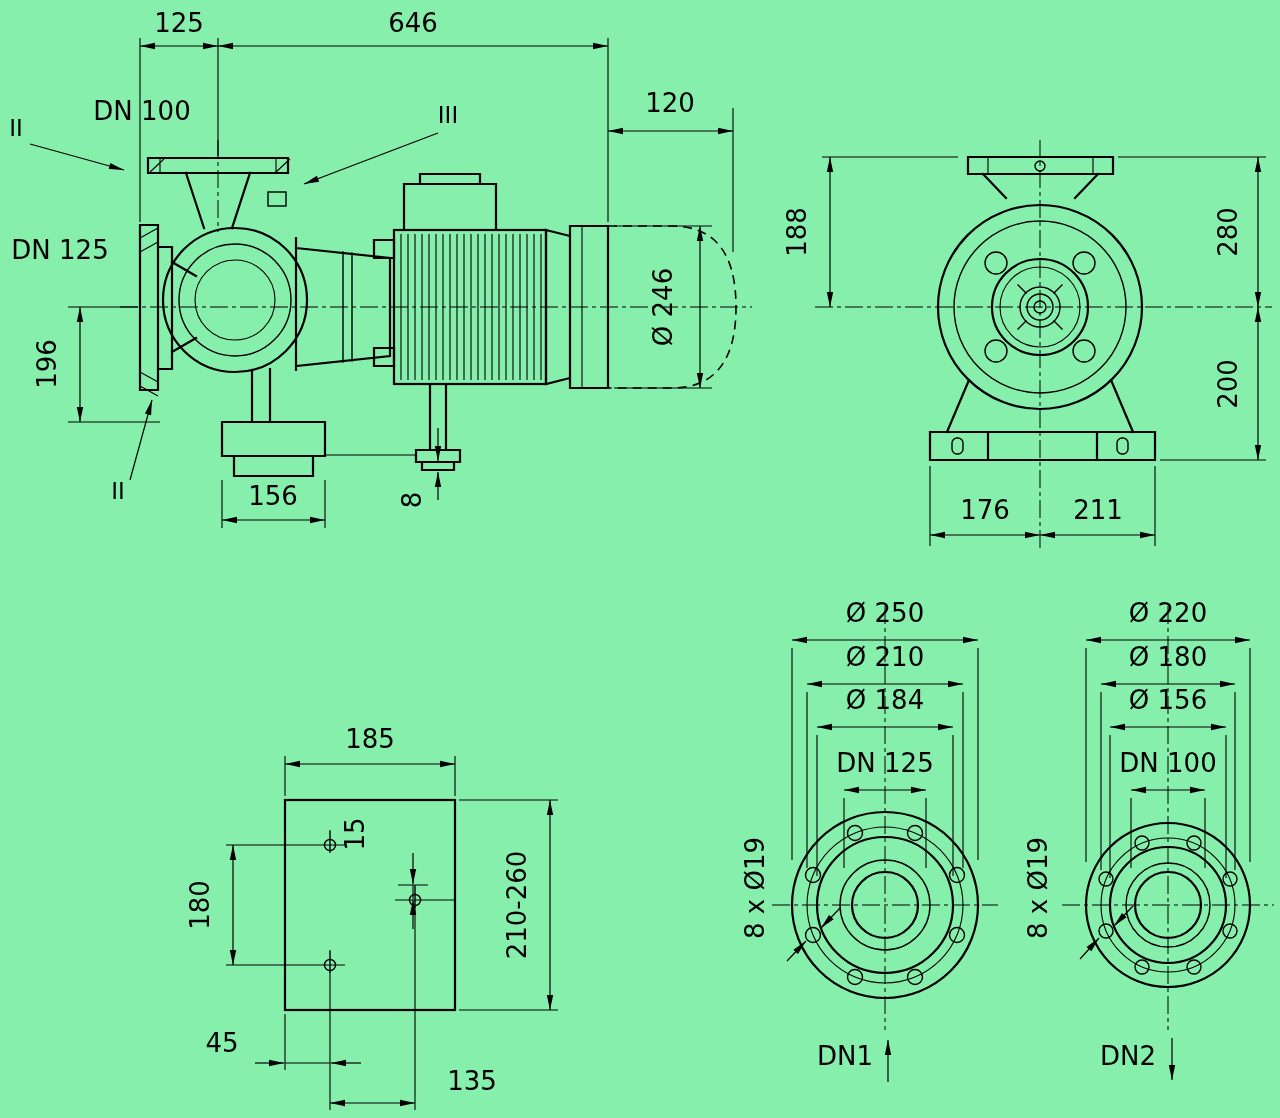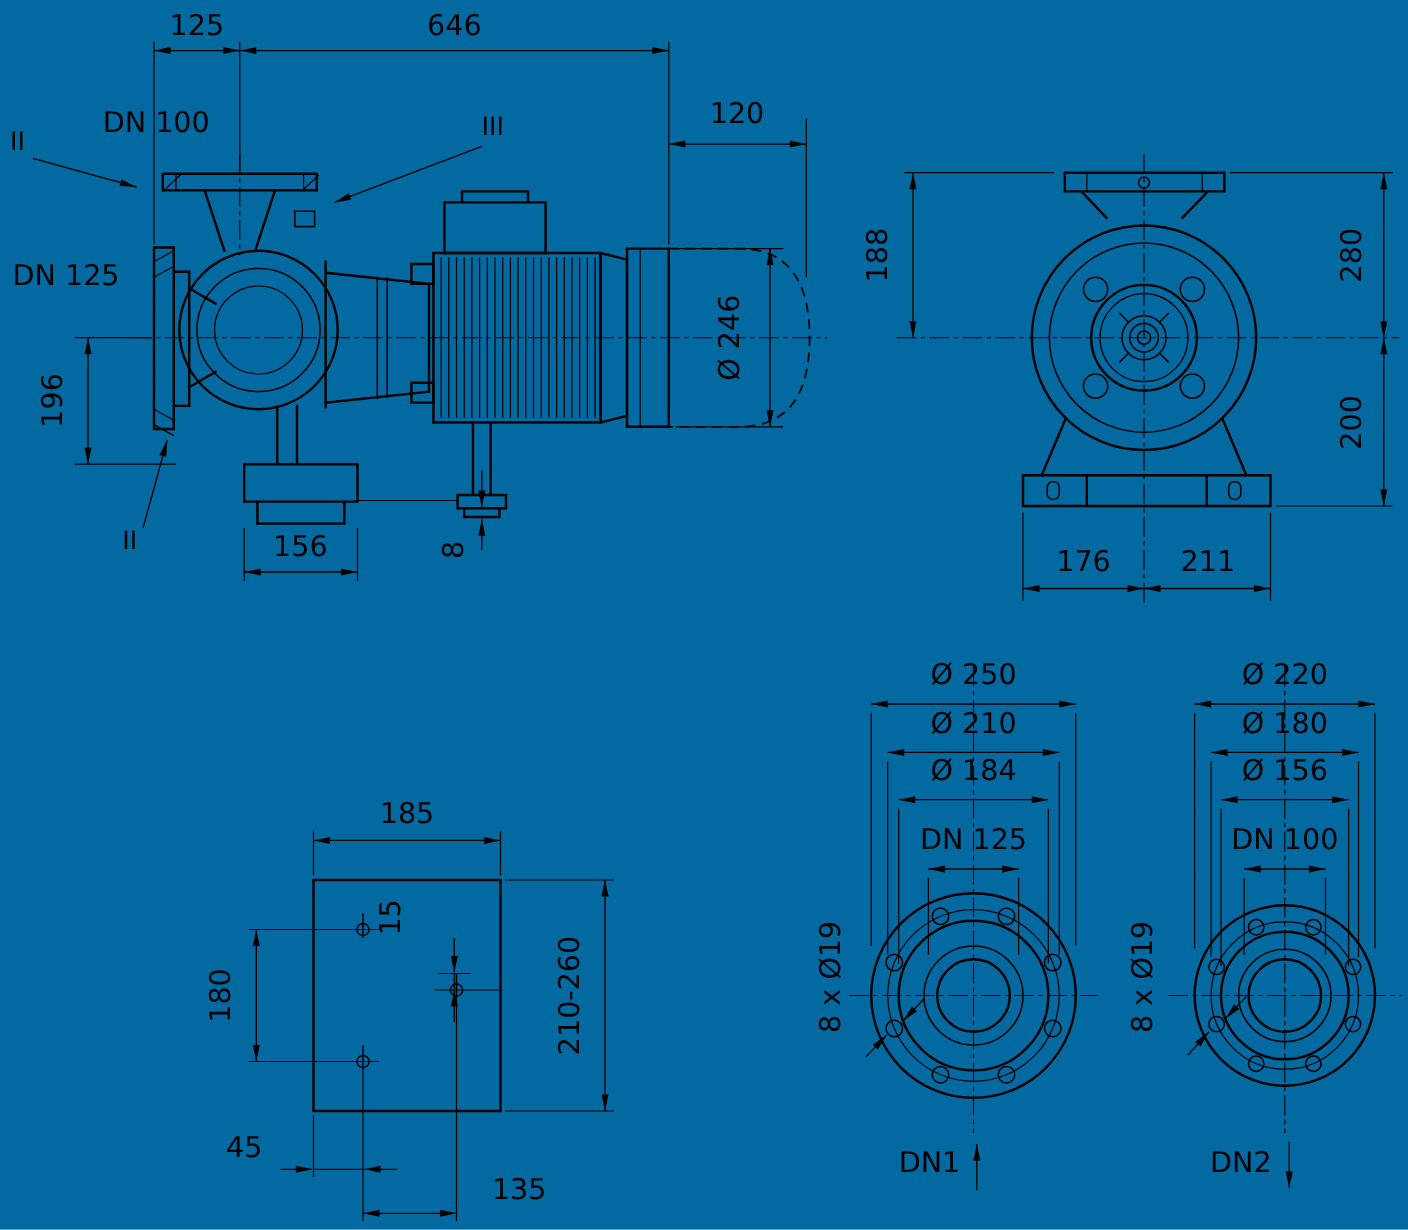--- a/index.html
+++ b/index.html
@@ -1,16 +1,16 @@
 <!DOCTYPE html>
 <html><head>
 <meta charset="utf-8">
 <style>
   html,body{margin:0;padding:0;background:#fff}
-  .stage{width:1280px;height:1118px;position:relative;background:#0369a1}
+  .stage{width:1280px;height:1118px;position:relative;background:#86efac}
   svg{display:block}
   .ln{stroke:#000;stroke-width:2.2;fill:none;stroke-linecap:square}
   .md{stroke:#000;stroke-width:1.4;fill:none;stroke-linecap:square}
   .thin{stroke:#000;stroke-width:1.1;fill:none}
   .cl{stroke:#000;stroke-width:1;fill:none;stroke-dasharray:18 4 4 4}
   .dash{stroke:#000;stroke-width:1.6;fill:none;stroke-dasharray:9 6}
   .dim{stroke:#000;stroke-width:1.2;fill:none}
   .t{font-family:"DejaVu Sans", sans-serif;font-size:26px;fill:#000;text-anchor:middle}
   .ts{font-size:23px}
 </style>

